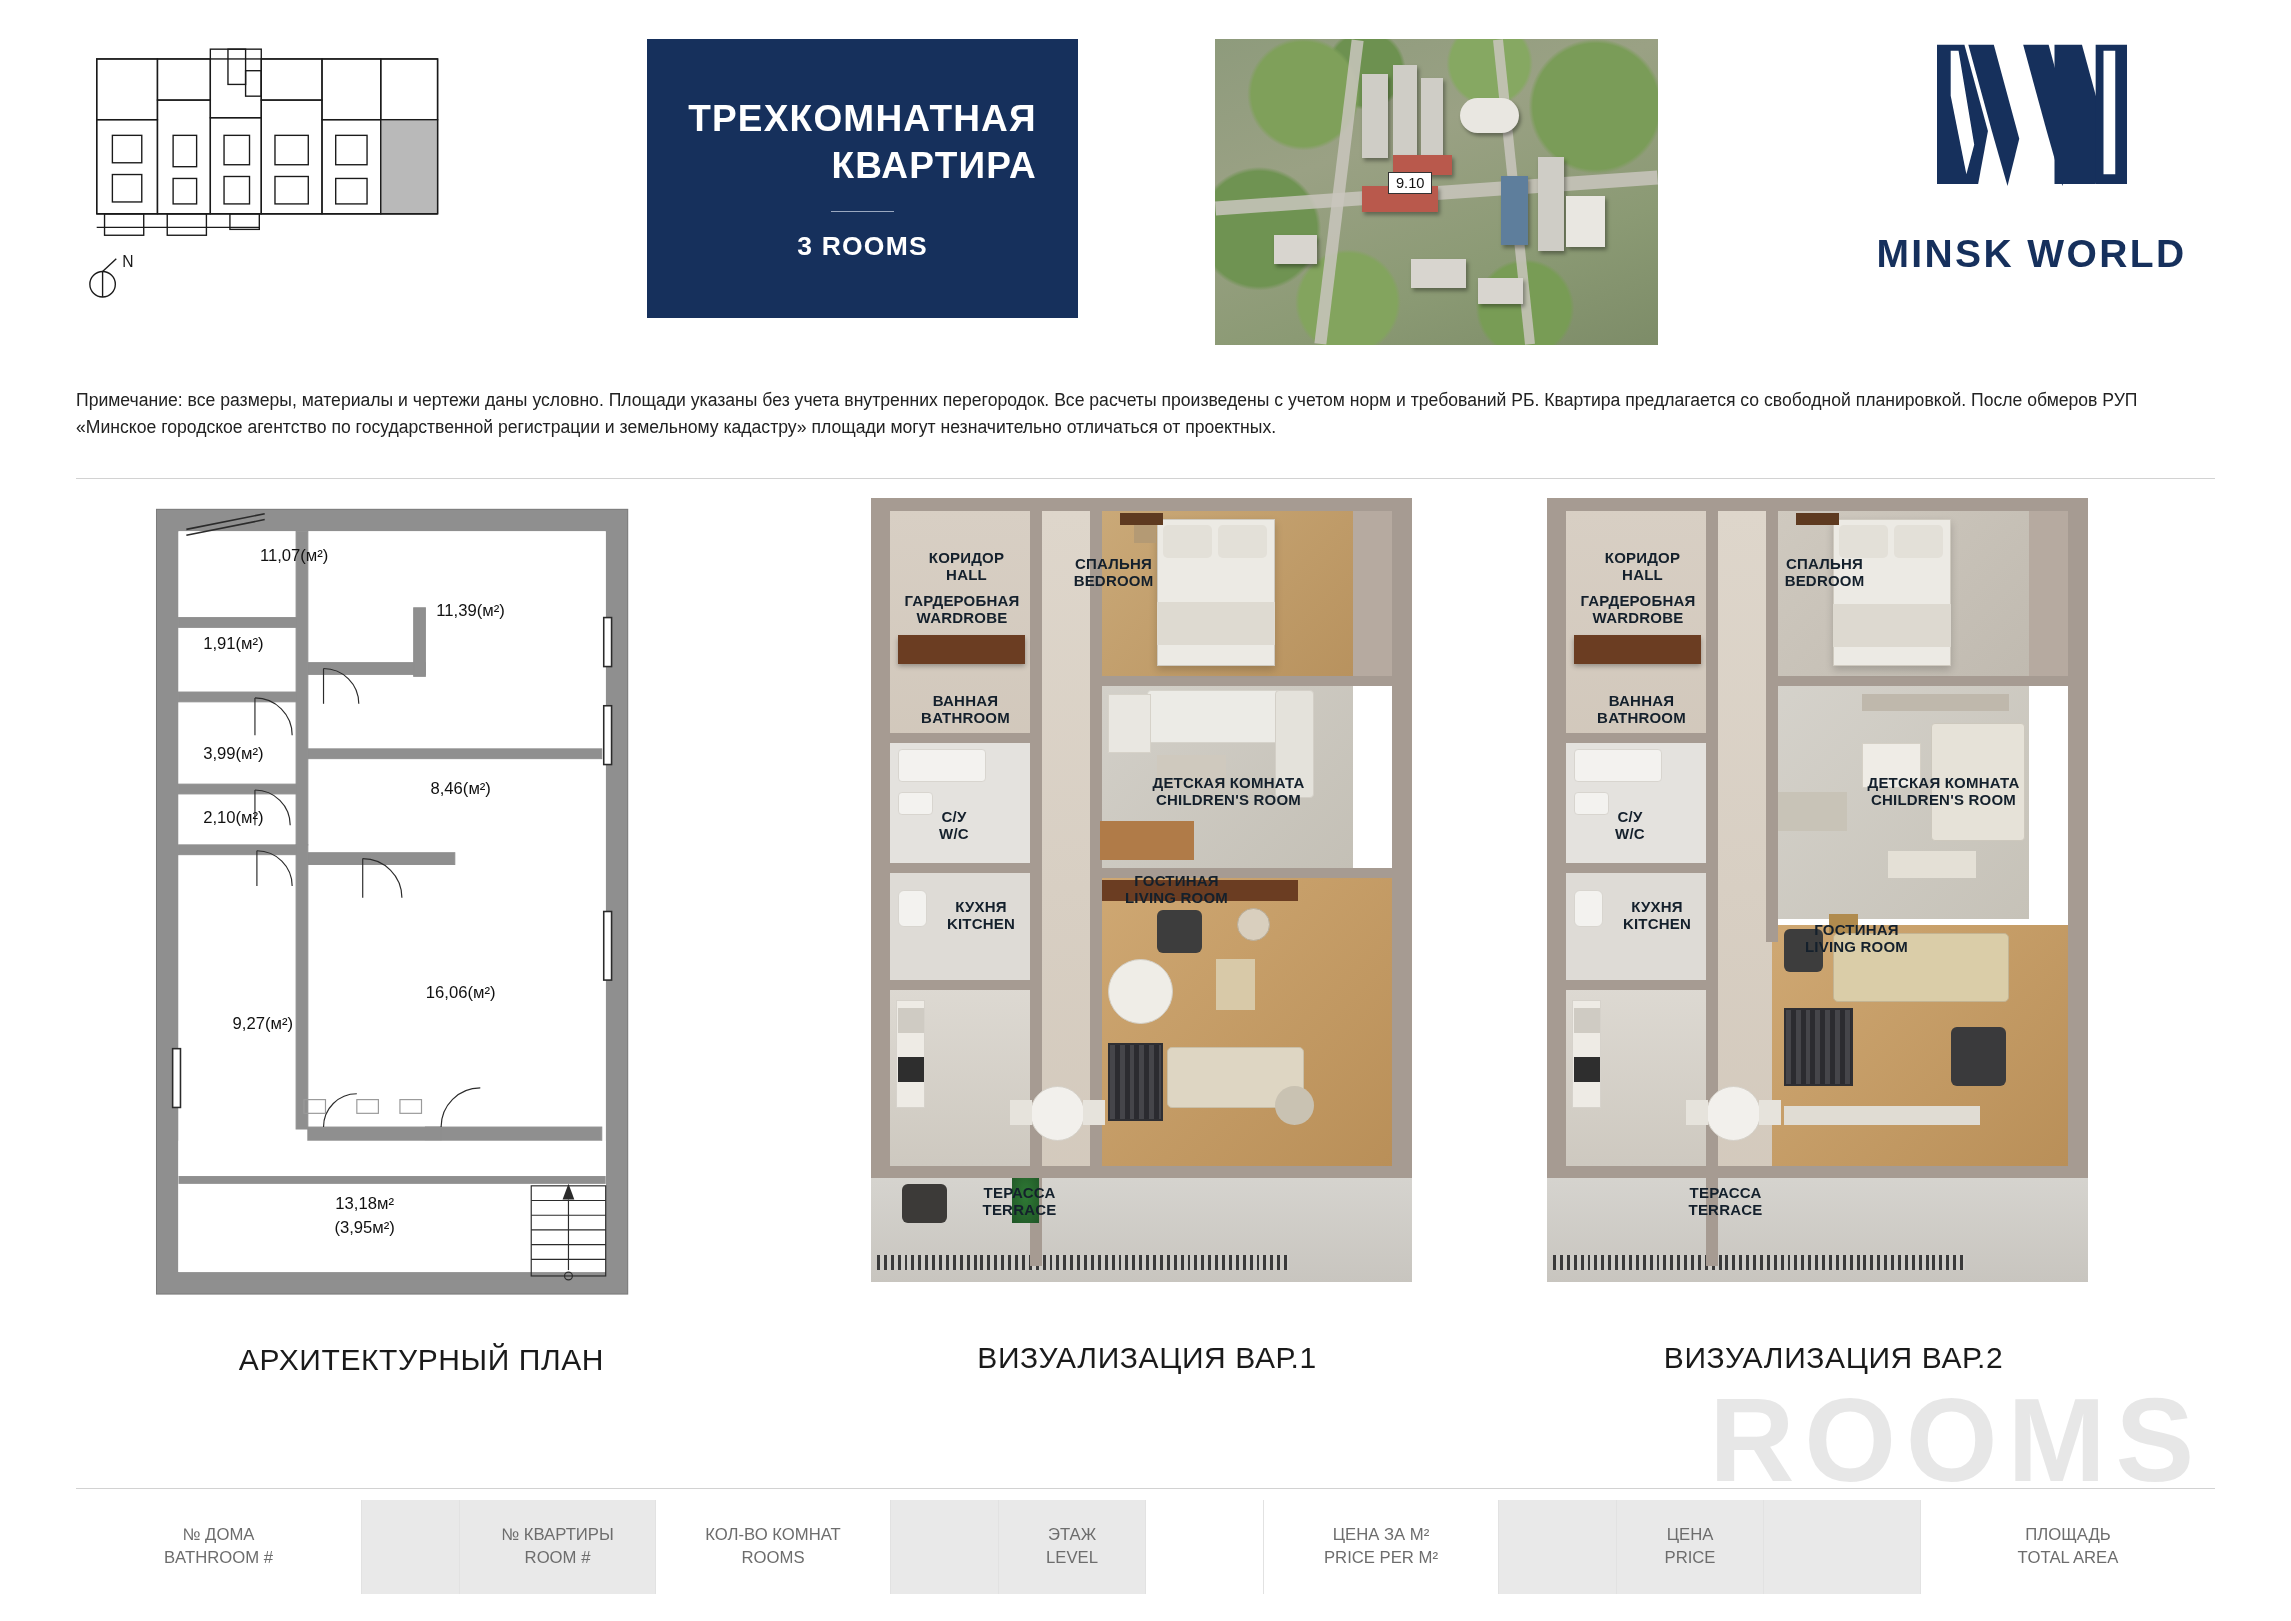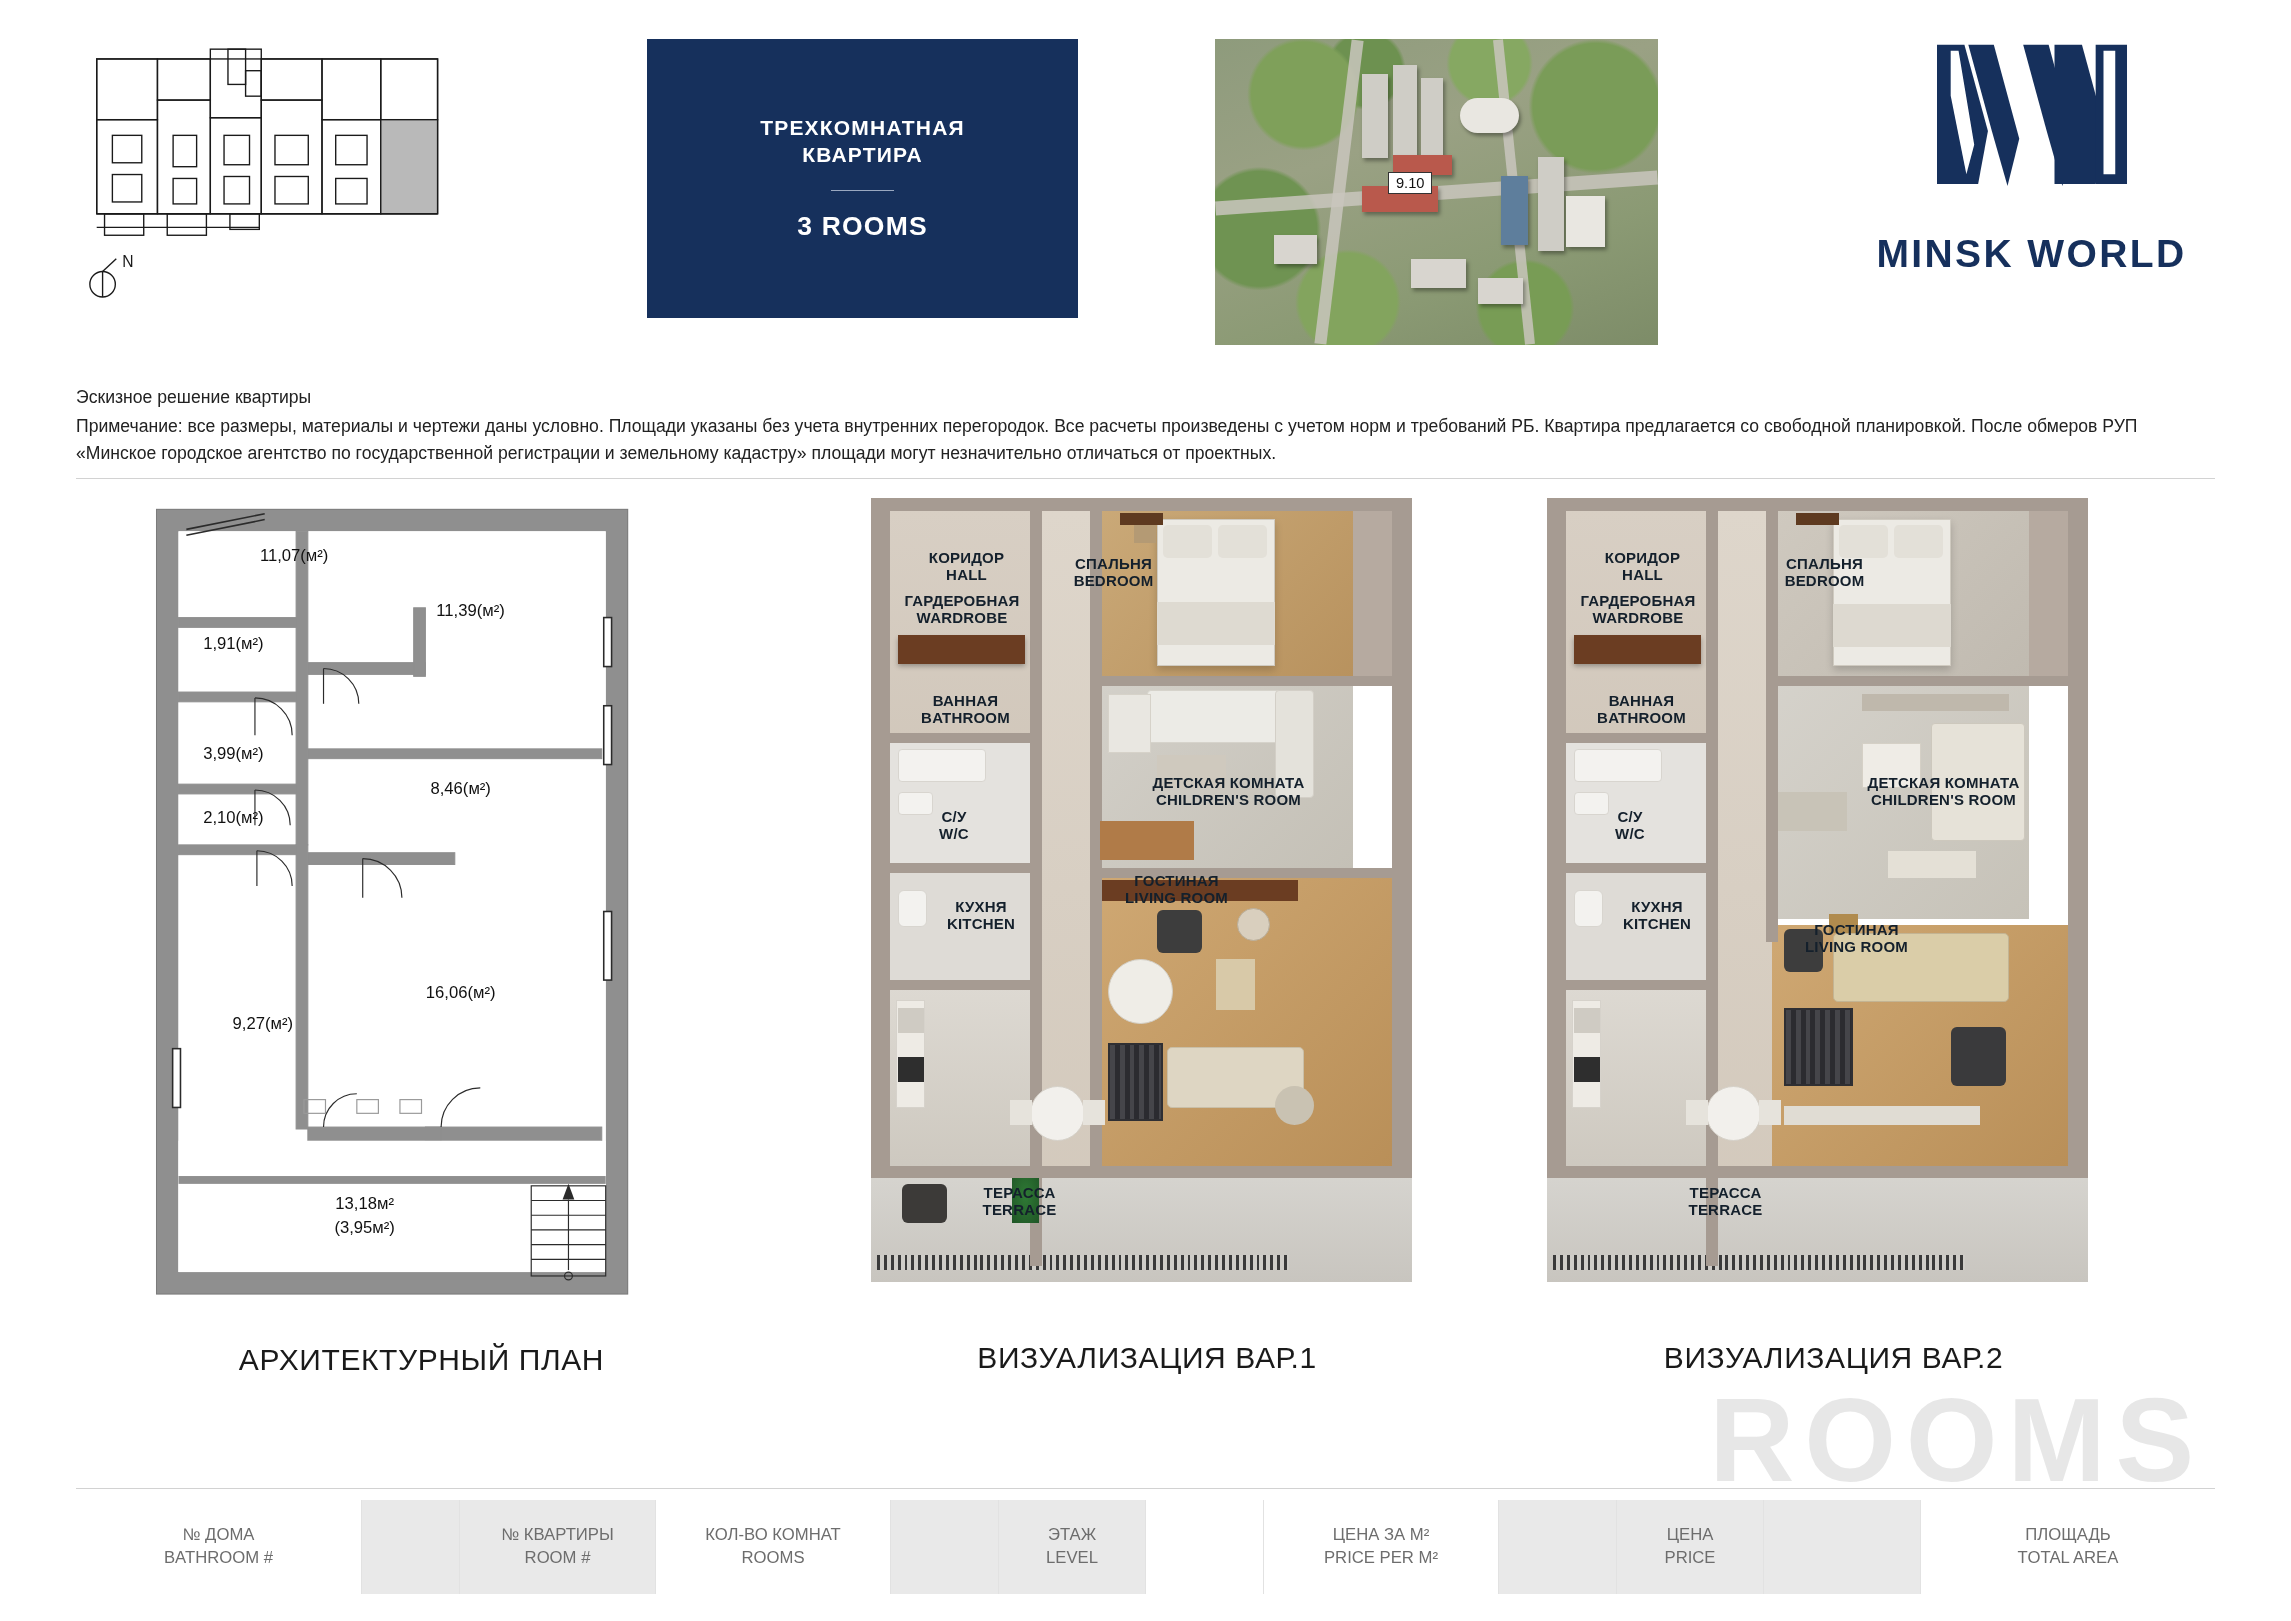--- a/index.html
+++ b/index.html
@@ -26,21 +26,21 @@
   }
   .mini-plan svg { display:block; }
 
   .title-box {
     position: absolute; left: 647px; top: 39px; width: 431px; height: 279px;
     background: #16305c;
     color: #ffffff;
     display: flex; flex-direction: column; align-items: center; justify-content: center;
   }
   .title-box .t1 {
-    font-size: 21px; font-weight: bold; letter-spacing: 1.2px; text-align:center; line-height: 1.28;
+    font-size: 37px; font-weight: bold; letter-spacing: 1.2px; text-align:right; line-height: 1.28;
   }
   .title-box .divider {
     width: 63px; height: 1px; background: #9aa8c0; margin: 21.6px 0 19.6px 0;
   }
   .title-box .t2 {
     font-size: 26.5px; font-weight: bold; letter-spacing: 1.2px; text-align:center;
   }
 
   .aerial {
     position: absolute; left: 1215px; top: 39px; width: 443px; height: 306px;
@@ -233,21 +233,20 @@
         <g fill="#ffffff">
           <polygon points="22,14 30,14 46,110 38,140 22,60"></polygon>
           <polygon points="178,14 190,14 190,140 178,140"></polygon>
         </g>
       </svg>
       <div class="name">MINSK WORLD</div>
     </div>
   </div>
 
   <div class="note">
-    <div class="nh">Эскизное решение квартиры</div>
     <div class="np">Примечание: все размеры, материалы и чертежи даны условно. Площади указаны без учета внутренних перегородок. Все расчеты произведены с учетом норм и требований РБ. Квартира предлагается со свободной планировкой. После обмеров РУП «Минское городское агентство по государственной регистрации и земельному кадастру» площади могут незначительно отличаться от проектных.</div>
   </div>
 
   <div class="rule top"></div>
 
   <div class="plans">
 
     <div class="arch">
       <svg viewBox="0 0 560 840" width="549" height="823">
 

